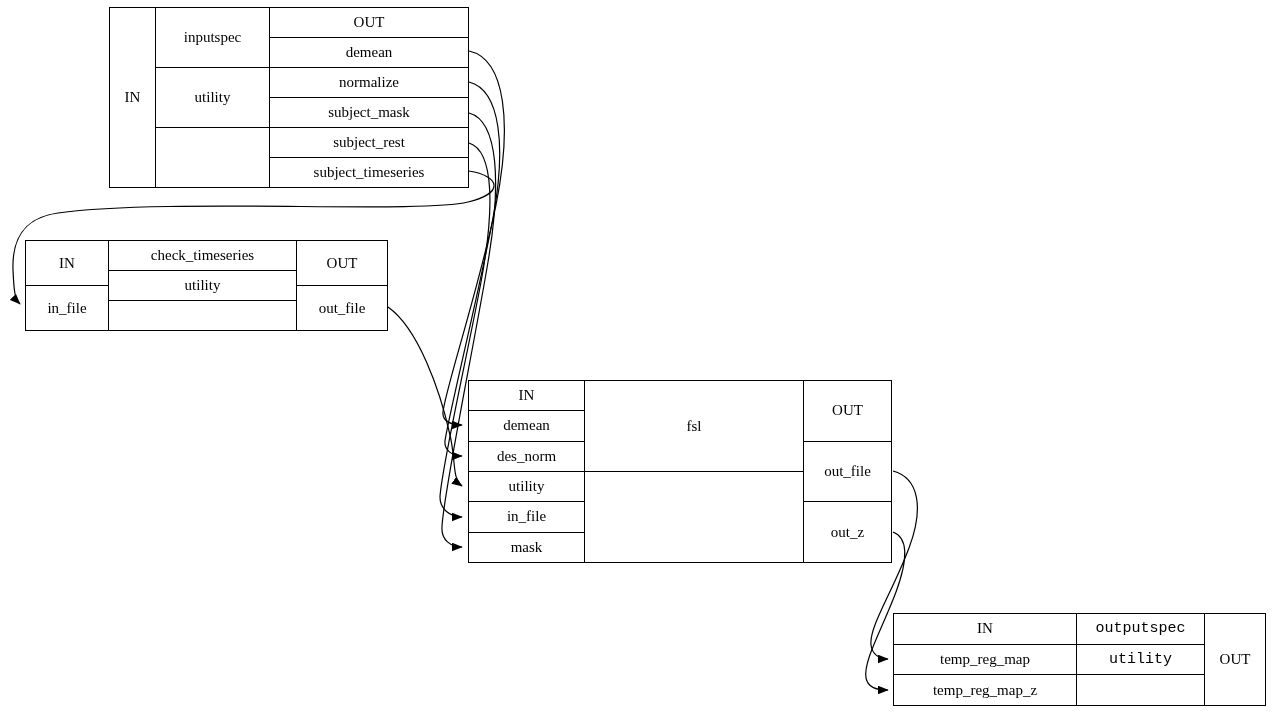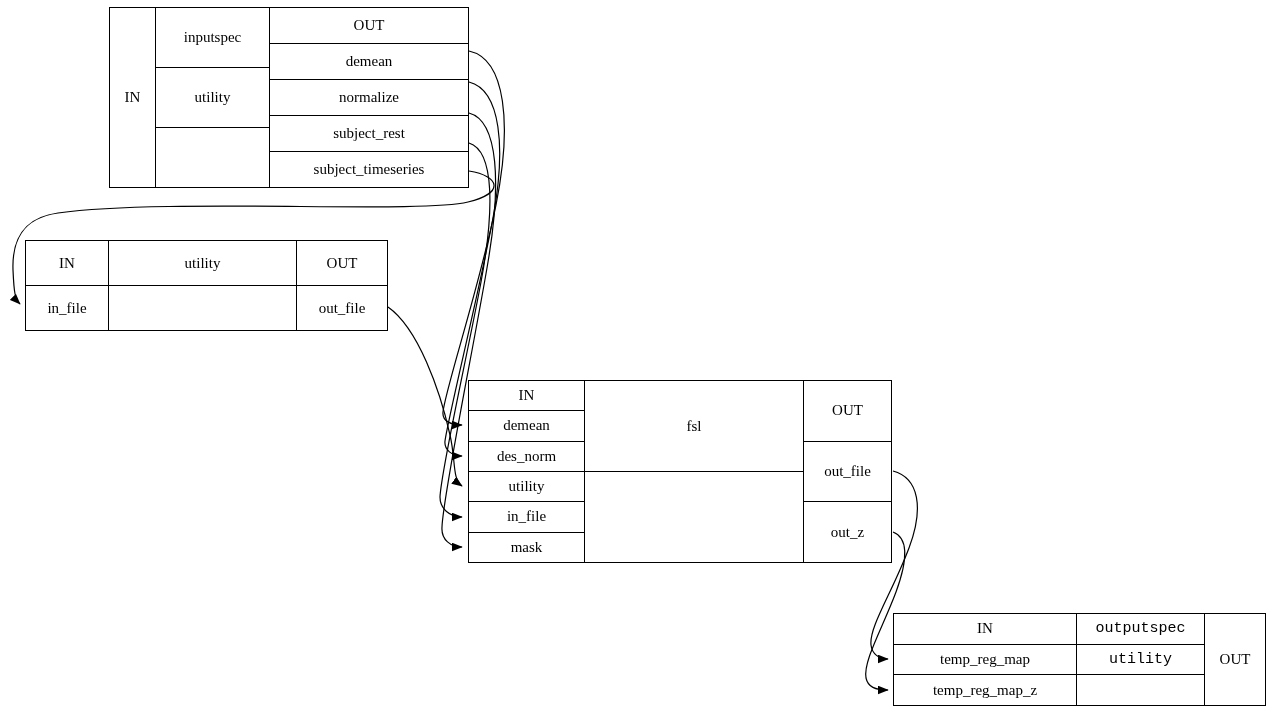--- a/index.html
+++ b/index.html
@@ -88,31 +88,33 @@
     </div>
     <div class="col" style="width:114px;">
       <div class="cell">inputspec</div>
       <div class="cell">utility</div>
       <div class="cell"></div>
     </div>
     <div class="col" style="flex:1;">
       <div class="cell">OUT</div>
       <div class="cell">demean</div>
       <div class="cell">normalize</div>
+      <div class="cell">subject_mask</div>
       <div class="cell">subject_rest</div>
       <div class="cell">subject_timeseries</div>
     </div>
   </div>
 
   <div class="node" style="left:25px; top:240px; width:363px; height:91px;">
     <div class="col" style="width:82px;">
       <div class="cell">IN</div>
       <div class="cell">in_file</div>
     </div>
     <div class="col" style="width:188px;">
+      <div class="cell">check_timeseries</div>
       <div class="cell">utility</div>
       <div class="cell"></div>
     </div>
     <div class="col" style="flex:1;">
       <div class="cell">OUT</div>
       <div class="cell">out_file</div>
     </div>
   </div>
 
   <div class="node" style="left:468px; top:380px; width:424px; height:183px;">

